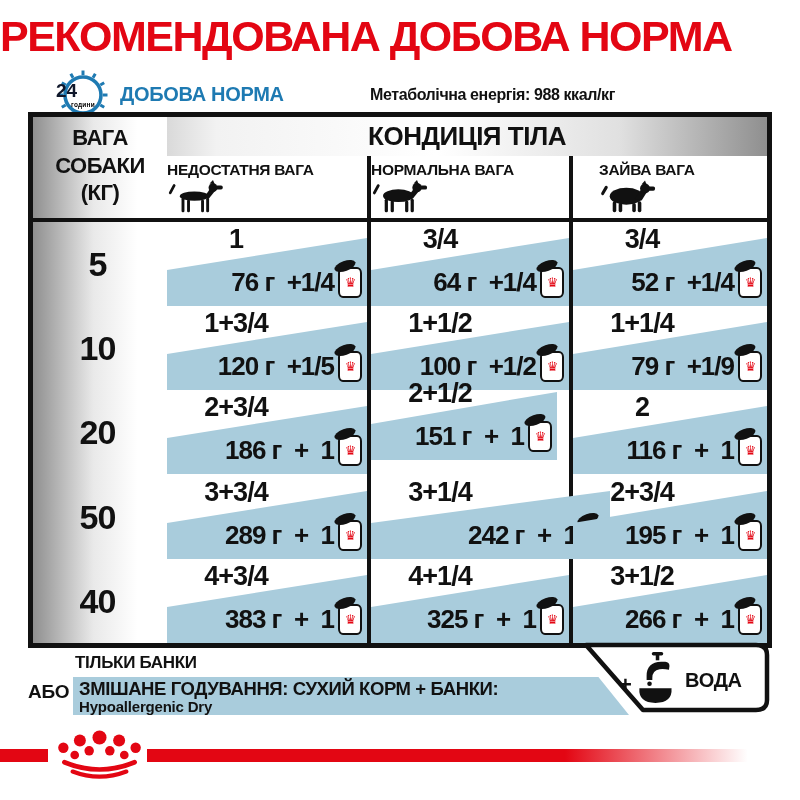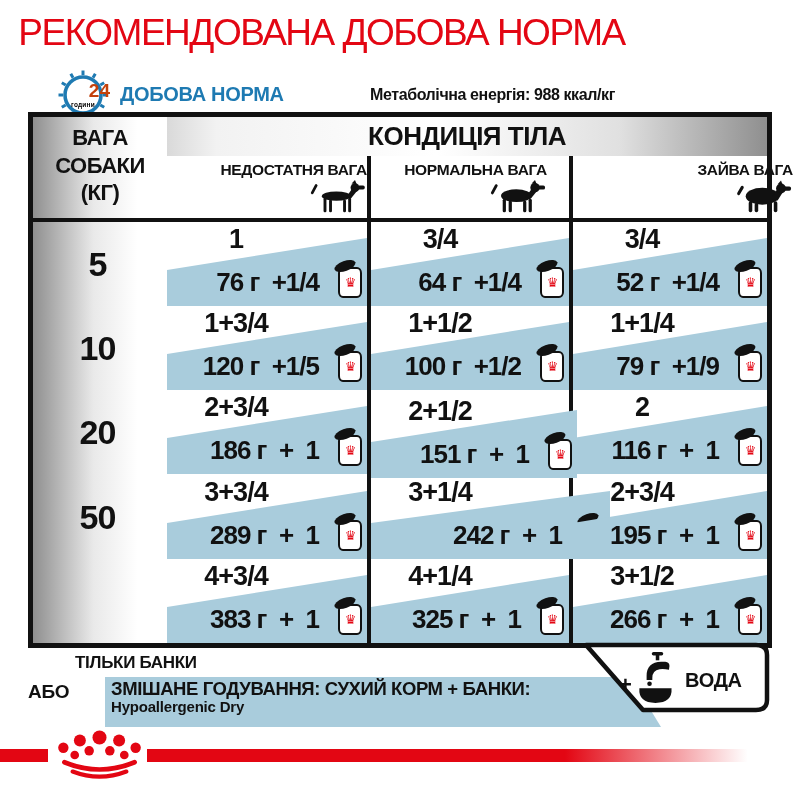--- a/index.html
+++ b/index.html
@@ -7,77 +7,77 @@
     --blue:#1e7ab2;
     --band:#a9ccdc;
     --ink:#111;
   }
   html,body{margin:0;padding:0;background:#fff;}
   .page{position:relative;width:800px;height:800px;background:#fff;overflow:hidden;
         font-family:"Liberation Sans","DejaVu Sans",sans-serif;color:var(--ink);}
   .abs{position:absolute;}
 
   
-  .title{left:0;top:12px;width:643px;text-align:center;font-size:37px;font-weight:normal;
+  .title{left:0;top:12px;width:643px;text-align:center;font-size:43px;font-weight:bold;
          color:var(--red);letter-spacing:-1.5px;white-space:nowrap;}
 
   
   .clock{left:56px;top:68px;width:54px;height:54px;}
   .clock svg{position:absolute;inset:0;}
-  .clock-num{position:absolute;left:0;top:13px;width:54px;text-align:right;
-             font-size:19px;font-weight:bold;color:#c2410c;line-height:1;}
+  .clock-num{position:absolute;left:0;top:13px;width:54px;text-align:left;
+             font-size:19px;font-weight:bold;color:#0f172a;line-height:1;}
   .clock-cap{position:absolute;left:0;top:33px;width:54px;text-align:center;
              font-size:6.5px;font-weight:bold;color:#000;letter-spacing:.2px;}
   .daily-label{left:120px;top:83px;font-size:20px;font-weight:bold;color:var(--blue);
                letter-spacing:-.3px;}
   .energy{left:370px;top:86px;width:400px;font-size:16px;font-weight:bold;
           letter-spacing:-.4px;}
 
   
   .hdr-band{left:33px;top:117px;width:734px;height:39px;
     background:linear-gradient(90deg,#969696 0%,#f2f2f2 25%,#ffffff 55%,#e0e0e0 80%,#8f8f8f 100%);}
   .wcol{left:33px;top:117px;width:134px;height:526px;
     background:linear-gradient(90deg,#8f8f8f 0%,#e9e9e9 45%,#ffffff 78%);}
   .cond-title{left:167px;top:117px;width:600px;height:39px;display:flex;align-items:center;
     justify-content:center;font-size:26px;font-weight:bold;letter-spacing:-.5px;}
   .whdr{left:33px;top:124px;width:134px;text-align:center;font-size:22px;font-weight:bold;
         line-height:1.25;letter-spacing:-.5px;}
   .subcell{top:156px;height:62px;background:#fff;display:flex;flex-direction:column;
-           align-items:flex-end;padding-top:5px;box-sizing:border-box;}
+           align-items:flex-start;padding-top:5px;box-sizing:border-box;}
   .subcell .lbl{font-size:15.5px;font-weight:bold;letter-spacing:-.3px;}
   .subcell svg{margin-top:1px;}
   .vsep{top:156px;width:4px;height:487px;background:var(--ink);}
   .hline{left:33px;top:218px;width:734px;height:4px;background:var(--ink);}
   .tborder{left:28px;top:112px;width:744px;height:536px;border:5px solid var(--ink);
            box-sizing:border-box;pointer-events:none;}
 
   .wlabel{left:28px;width:139px;height:84px;display:flex;align-items:center;justify-content:center;
           font-size:34px;font-weight:bold;letter-spacing:-1px;}
   .cell{height:84px;overflow:hidden;background:transparent;}
   .cell::before{content:"";position:absolute;inset:0;background:var(--band);
                 clip-path:polygon(0 57%,100% 19%,100% 100%,0 100%);}
   .cans{position:absolute;top:2px;left:8px;width:122px;text-align:center;
         font-size:27px;font-weight:bold;letter-spacing:-1px;}
   .mix{position:absolute;bottom:8px;left:0;right:5px;display:flex;align-items:center;
-       justify-content:flex-end;gap:19px;font-size:26px;font-weight:bold;letter-spacing:-1px;
+       justify-content:flex-end;gap:4px;font-size:26px;font-weight:bold;letter-spacing:-1px;
        white-space:pre;}
 
   
   .can{position:relative;display:inline-block;width:20px;height:27px;background:#fff;
        border:2px solid var(--ink);border-radius:5px/6px;flex:0 0 auto;}
   .can::before{content:"";position:absolute;left:-6px;top:-8px;width:22px;height:10px;
        background:var(--ink);border-radius:50%;transform:rotate(-20deg);}
   .can .crown{position:absolute;inset:0;display:flex;align-items:center;justify-content:center;
        color:var(--red);font-size:13px;line-height:1;font-family:"DejaVu Sans",sans-serif;}
 
   
   .cans-only{left:75px;top:653px;font-size:17px;font-weight:bold;letter-spacing:-.3px;}
   .or{left:28px;top:681px;font-size:19px;font-weight:bold;letter-spacing:-.3px;}
-  .blue-band{left:73px;top:677px;width:556px;height:50px;background:var(--band);
-     clip-path:polygon(0 0,94.5% 0,100% 100%,0 100%);margin-left:32px;}
+  .blue-band{left:73px;top:677px;width:556px;height:38px;background:var(--band);
+     clip-path:polygon(0 0,94.5% 0,100% 100%,0 100%);}
   .mixed{position:absolute;left:6px;top:1px;font-size:18.5px;font-weight:bold;letter-spacing:-.4px;}
   .dry{position:absolute;left:6px;top:21px;font-size:15px;font-weight:bold;letter-spacing:-.2px;}
   .water-plus{left:619px;top:672px;font-size:22px;font-weight:bold;}
   .water-label{left:685px;top:669px;font-size:20px;font-weight:bold;letter-spacing:-.3px;}
 
   
   .stripe-l{left:0;top:749px;width:48px;height:13px;background:var(--red);}
   .stripe-r{left:147px;top:749px;width:653px;height:13px;
      background:linear-gradient(90deg,var(--red) 0%,var(--red) 64%,rgba(227,6,19,0) 92%);}
 </style>
@@ -204,21 +204,21 @@
   <div class="abs cell" style="left:573px;top:306px;width:194px;">
     <div class="cans">1+1/4</div>
     <div class="mix"><span>79 г  +1/9</span><span class="can"><span class="crown">♛</span></span></div>
   </div>
 
   <div class="abs wlabel" style="top:390px;">20</div>
   <div class="abs cell" style="left:167px;top:390px;width:200px;">
     <div class="cans">2+3/4</div>
     <div class="mix"><span>186 г  +  1</span><span class="can"><span class="crown">♛</span></span></div>
   </div>
-  <div class="abs cell" style="left:371px;top:394px;width:206px;">
+  <div class="abs cell" style="left:371px;top:376px;width:186px;">
     <div class="cans">2+1/2</div>
     <div class="mix"><span>151 г  +  1</span><span class="can"><span class="crown">♛</span></span></div>
   </div>
   <div class="abs cell" style="left:573px;top:390px;width:194px;">
     <div class="cans">2</div>
     <div class="mix"><span>116 г  +  1</span><span class="can"><span class="crown">♛</span></span></div>
   </div>
 
   <div class="abs wlabel" style="top:475px;">50</div>
   <div class="abs cell" style="left:167px;top:475px;width:200px;">
@@ -227,20 +227,21 @@
   </div>
   <div class="abs cell" style="left:371px;top:475px;width:239px;">
     <div class="cans">3+1/4</div>
     <div class="mix"><span>242 г  +  1</span><span class="can"><span class="crown">♛</span></span></div>
   </div>
   <div class="abs cell" style="left:573px;top:475px;width:194px;">
     <div class="cans">2+3/4</div>
     <div class="mix"><span>195 г  +  1</span><span class="can"><span class="crown">♛</span></span></div>
   </div>
 
+  <div class="abs wlabel" style="top:559px;">40</div>
   <div class="abs cell" style="left:167px;top:559px;width:200px;">
     <div class="cans">4+3/4</div>
     <div class="mix"><span>383 г  +  1</span><span class="can"><span class="crown">♛</span></span></div>
   </div>
   <div class="abs cell" style="left:371px;top:559px;width:198px;">
     <div class="cans">4+1/4</div>
     <div class="mix"><span>325 г  +  1</span><span class="can"><span class="crown">♛</span></span></div>
   </div>
   <div class="abs cell" style="left:573px;top:559px;width:194px;">
     <div class="cans">3+1/2</div>

